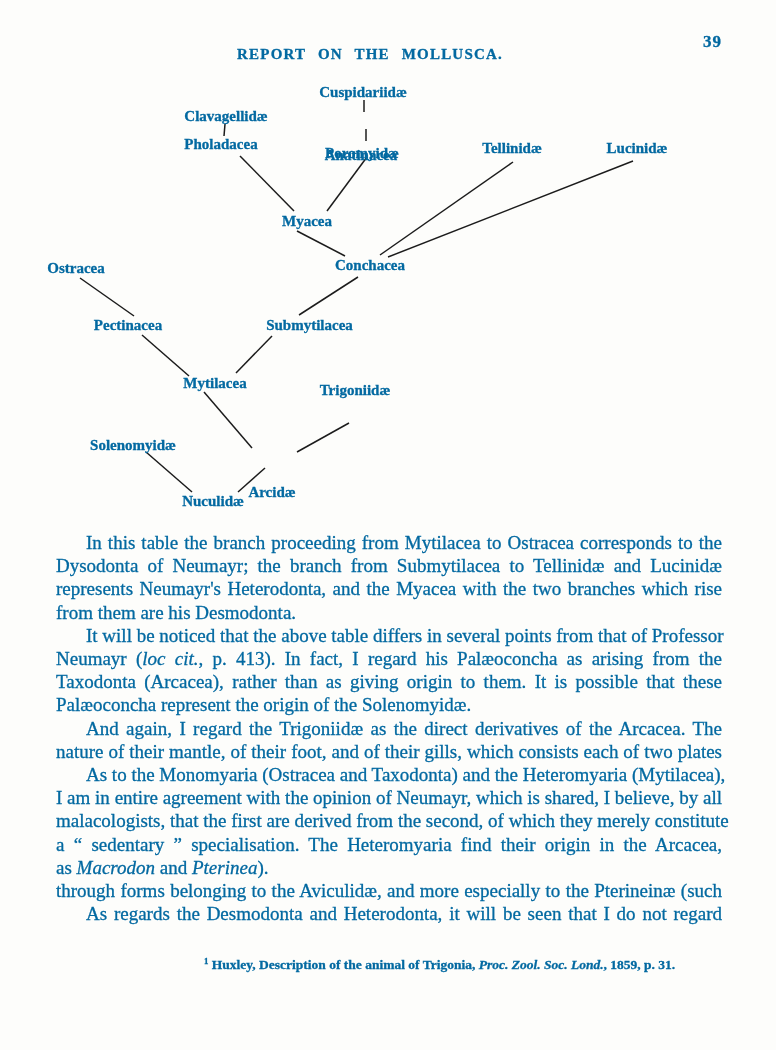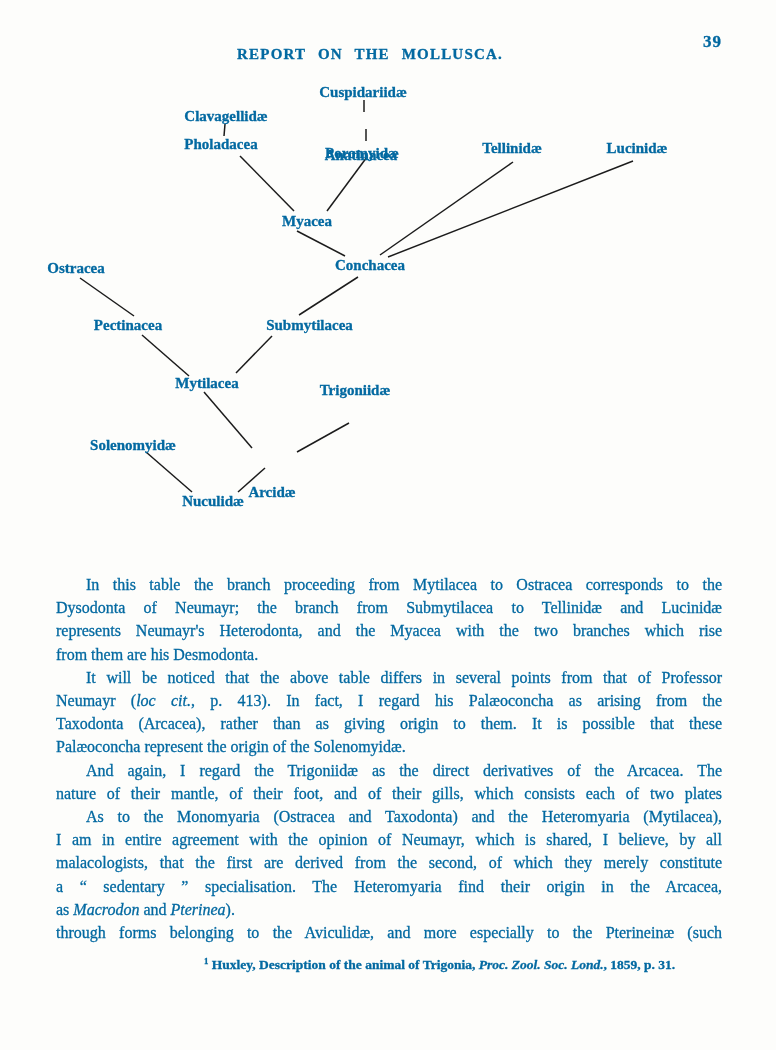--- a/index.html
+++ b/index.html
@@ -28,21 +28,21 @@
   .tree svg{position:absolute;top:0;left:0;}
   .tree-node{
     position:absolute;
     transform:translate(-50%,-50%);
     font-size:15px;font-weight:bold;
     white-space:nowrap;
   }
   .body-text{
     position:absolute;
     left:56px;top:531px;width:666px;
-    font-size:16px;line-height:23.2px;margin-top:42px;
+    font-size:19px;line-height:23.2px;
   }
   .bline{
     text-align:justify;
     text-align-last:justify;
     white-space:nowrap;
   }
   .bline.endline{text-align-last:left;}
   .bline.indent{text-indent:30px;}
   .it{font-style:italic;}
   .sup{vertical-align:super;font-size:0.65em;line-height:0;font-weight:bold;}
@@ -89,21 +89,21 @@
         <span class="tree-node" style="left: 361px; top: 155px; text-align: center;">Anatinacea</span>
         <span class="tree-node" style="left: 226px; top: 116px;">Clavagellidæ</span>
         <span class="tree-node" style="left: 221px; top: 144px;">Pholadacea</span>
         <span class="tree-node" style="left: 512px; top: 148px;">Tellinidæ</span>
         <span class="tree-node" style="left: 637px; top: 148px;">Lucinidæ</span>
         <span class="tree-node" style="left: 307px; top: 221px;">Myacea</span>
         <span class="tree-node" style="left: 370px; top: 265px;">Conchacea</span>
         <span class="tree-node" style="left: 76px; top: 268px;">Ostracea</span>
         <span class="tree-node" style="left: 128px; top: 325px;">Pectinacea</span>
         <span class="tree-node" style="left: 292px; top: 325px; padding-left: 35px;">Submytilacea</span>
-        <span class="tree-node" style="left: 207px; top: 383px;">Mytilacea</span>
+        <span class="tree-node" style="left: 215px; top: 383px;">Mytilacea</span>
         <span class="tree-node" style="left: 355px; top: 390px;">Trigoniidæ</span>
         <span class="tree-node" style="left: 133px; top: 445px;">Solenomyidæ</span>
         <span class="tree-node" style="left: 272px; top: 458px; margin-top: 34px;">Arcidæ</span>
         <span class="tree-node" style="left: 213px; top: 501px;">Nuculidæ</span>
       </div>
   </div>
 
   <div class="body-text" id="body-text">
       <div class="bline indent"><span>In this table the branch proceeding from Mytilacea to Ostracea corresponds to the</span></div>
       <div class="bline"><span>Dysodonta of Neumayr; the branch from Submytilacea to Tellinidæ and Lucinidæ</span></div>
@@ -114,17 +114,18 @@
       <div class="bline"><span>Taxodonta (Arcacea), rather than as giving origin to them.  It is possible that these</span></div>
       <div class="bline endline"><span>Palæoconcha represent the origin of the Solenomyidæ.</span></div>
       <div class="bline indent"><span>And again, I regard the Trigoniidæ as the direct derivatives of the Arcacea.  The</span></div>
       <div class="bline"><span>nature of their mantle, of their foot, and of their gills, which consists each of two plates</span></div>
       <div class="bline indent"><span>As to the Monomyaria (Ostracea and Taxodonta) and the Heteromyaria (Mytilacea),</span></div>
       <div class="bline"><span>I am in entire agreement with the opinion of Neumayr, which is shared, I believe, by all</span></div>
       <div class="bline"><span>malacologists, that the first are derived from the second, of which they merely constitute</span></div>
       <div class="bline"><span>a “ sedentary ” specialisation.  The Heteromyaria find their origin in the Arcacea,</span></div>
       <div class="bline endline"><span>as </span><span class="it">Macrodon</span><span> and </span><span class="it">Pterinea</span><span>).</span></div>
       <div class="bline"><span>through forms belonging to the Aviculidæ, and more especially to the Pterineinæ (such</span></div>
+      <div class="bline indent"><span>As regards the Desmodonta and Heterodonta, it will  be seen that I do not  regard</span></div>
     </div>
 
   <div class="footnote" id="footnote"><span class="sup">1</span><span> Huxley, Description of the animal of Trigonia, </span><span class="it">Proc. Zool. Soc. Lond.</span><span>, 1859, p. 31.</span></div>
 
 </div>
 
 </body></html>

